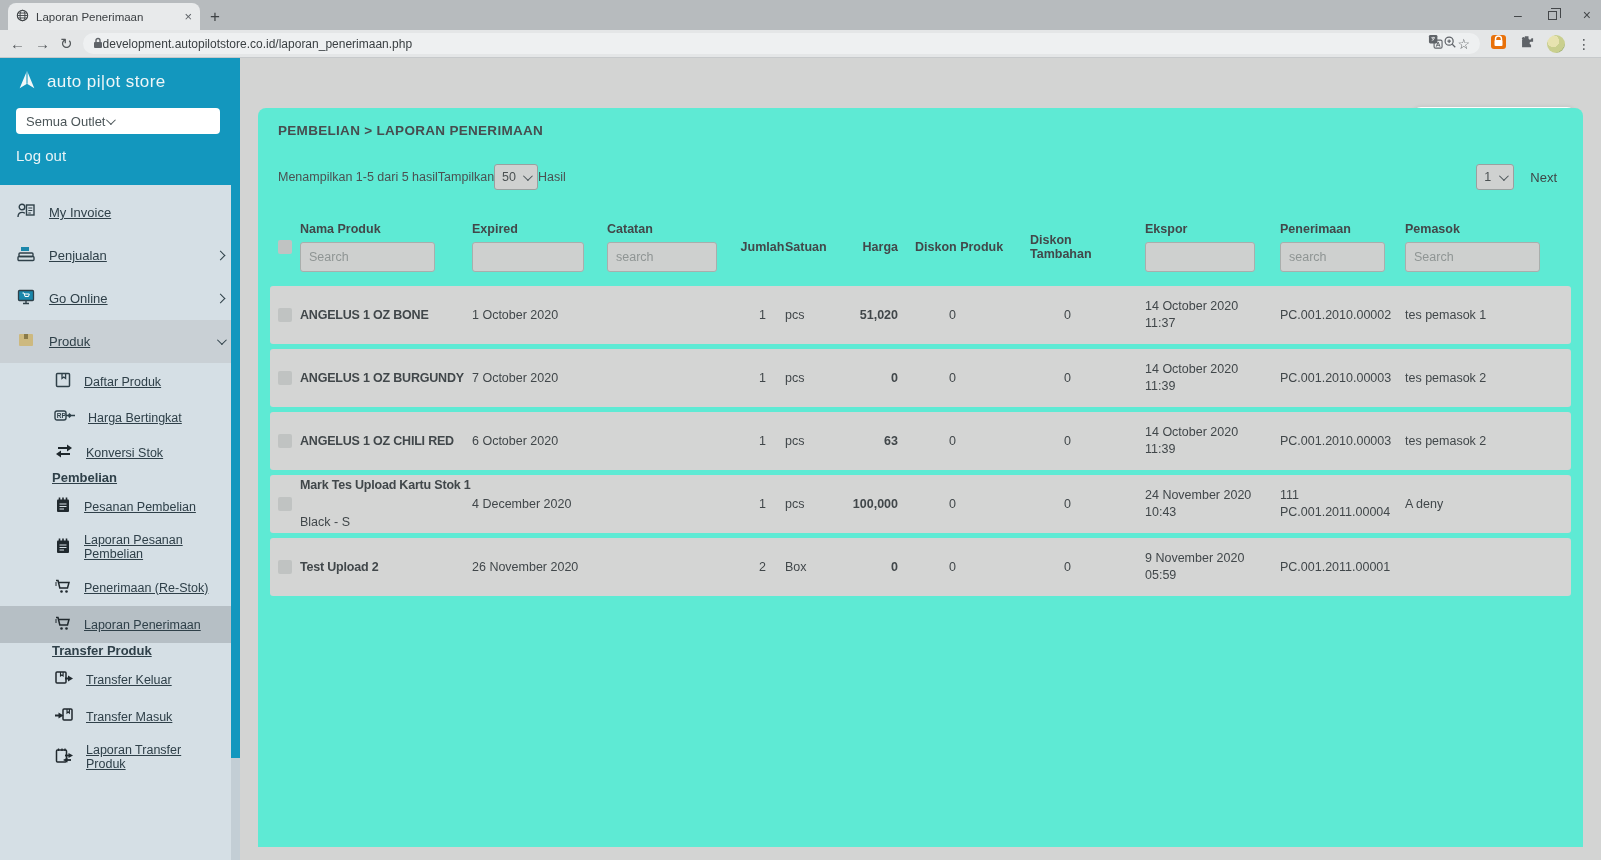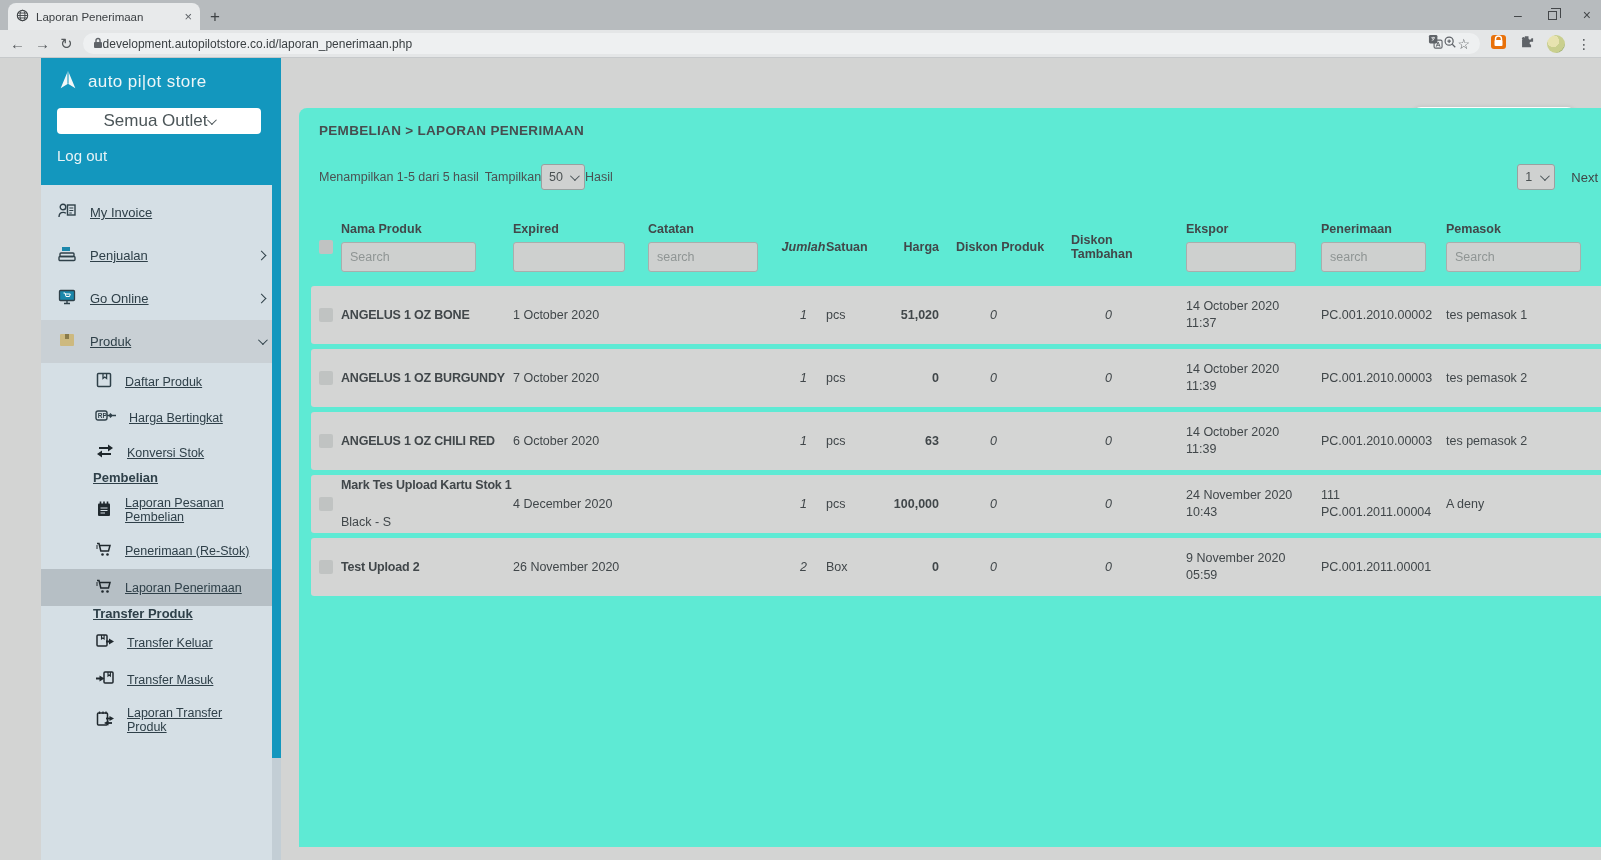--- a/index.html
+++ b/index.html
@@ -24,29 +24,29 @@
   .urlbar { flex:1; height:21px; background:#eef0f1; border-radius:11px; display:flex; align-items:center;
      padding:0 10px; }
   .url-text { font-size:12px; color:#3b4043; }
   .urlbar .spacer { flex:1; }
   .toolbar-right { display:flex; align-items:center; gap:12px; }
   .avatar { width:18px; height:18px; border-radius:50%;
      background:radial-gradient(circle at 35% 35%, #e7e3b0 0 35%, #c9cf8e 36% 70%, #a9b87c 71% 100%); }
   .dots { font-size:14px; color:#55595c; }
 
   
-  .app { display:flex; height:802px;padding-left:41px; }
+  .app { display:flex; height:802px; }
 
   
   .sidebar { width:240px; background:#d5dfe5; position:relative; flex-shrink:0; }
   .sb-header { background:#1397be; height:127px; padding:11px 16px 0; }
   .logo { display:flex; align-items:center; gap:9px; margin-bottom:13px; }
   .logo-text { color:#eef6f8; font-size:17px; letter-spacing:.4px; }
   .outlet-select { background:#fff; border-radius:4px; height:26px; width:204px; display:flex;
-     align-items:center; justify-content:center; padding:0 10px; font-size:17px; color:#4b5558; }
+     align-items:center; justify-content:flex-start; padding:0 10px; font-size:13px; color:#4b5558; }
   .logout { margin-top:13px; color:#e9f4f7; font-size:15px; }
   .chev { width:7px; height:7px; border-right:1.6px solid #4b5558; border-bottom:1.6px solid #4b5558;
      display:inline-block; }
   .chev.down { transform:rotate(45deg) translateY(-2px); }
   .chev.right { transform:rotate(-45deg); }
   .sb-menu { padding-top:6px; color:#2f4049; }
   .sb-item { display:flex; align-items:center; gap:13px; padding:10px 16px; font-size:13px;text-decoration:underline; }
   .sb-item .mchev { margin-left:auto; border-color:#2f4049; }
   .sb-item.produk-row { background:#c9d0d5; }
   .sb-item.active { background:#b6bfc5; }
@@ -83,21 +83,21 @@
   .thead, .trow { display:grid;
      grid-template-columns:30px 172px 135px 133px 45px 58px 57px 105px 125px 135px 125px 1fr;
      align-items:center; }
   .thead { padding:10px 0 14px; }
   .th-label { font-size:12.5px; font-weight:bold; color:#42484a; margin-bottom:6px; display:block; }
   .th-input { height:30px; border:1px solid #a9aeac; border-radius:3px; background:#ced0cf;
      font-size:12.5px; color:#6a7070; padding:0 8px; width:135px;
      font-family:"Liberation Sans",sans-serif; }
   .th-input::placeholder { color:#8f9594; }
   .w112 { width:112px; } .w110 { width:110px; } .w105 { width:105px; } .w135 { width:135px; }
-  .c-center { text-align:center;font-style:italic; }
+  .c-center { text-align:center; }
   .c-right { text-align:right; padding-right:2px; }
   .c-pad { padding-left:15px; }
   .cbx { width:14px; height:14px; background:#c0c3c2; border-radius:2px; display:block; margin:0 auto; }
   .trow { min-height:58px; background:#d4d5d4; border-radius:3px; margin-bottom:5px;
      font-size:12.5px; color:#41474a; }
   .cell { line-height:1.35; }
   .bold { font-weight:bold; }
   .nm { font-weight:bold; font-size:12.5px; letter-spacing:-.2px; }
   .nm2 { font-size:12.5px;margin-top:20px; }
 </style>
@@ -268,20 +268,30 @@
 
       <div class="sb-section-title">Pembelian</div>
       <div class="sb-item sb-sub">
         <span class="ic">
           <svg width="18" height="18" viewBox="0 0 18 18">
               <rect x="3" y="3.5" width="12" height="12.5" rx="1" fill="#20292e"></rect>
               <path d="M5.5 1.5v3M9 1.5v3M12.5 1.5v3" stroke="#20292e" stroke-width="1.6"></path>
               <path d="M5.5 8h7M5.5 10.5h7M5.5 13h4.5" stroke="#d5dfe5" stroke-width="1.1"></path>
             </svg>
         </span>
+        <span>Pesanan Pembelian</span>
+      </div>
+      <div class="sb-item sb-sub">
+        <span class="ic">
+          <svg width="18" height="18" viewBox="0 0 18 18">
+              <rect x="3" y="3.5" width="12" height="12.5" rx="1" fill="#20292e"></rect>
+              <path d="M5.5 1.5v3M9 1.5v3M12.5 1.5v3" stroke="#20292e" stroke-width="1.6"></path>
+              <path d="M5.5 8h7M5.5 10.5h7M5.5 13h4.5" stroke="#d5dfe5" stroke-width="1.1"></path>
+            </svg>
+        </span>
         <span>Laporan Pesanan Pembelian</span>
       </div>
       <div class="sb-item sb-sub">
         <span class="ic">
           <svg width="18" height="18" viewBox="0 0 18 18">
               <path d="M2 3.5h2l1.8 7.5h7.7l1.5-5.5H5" fill="none" stroke="#20292e" stroke-width="1.5"></path>
               <circle cx="7.5" cy="14.5" r="1.3" fill="#20292e"></circle>
               <circle cx="12.5" cy="14.5" r="1.3" fill="#20292e"></circle>
               <path d="M1 6h2M1 8h2" stroke="#20292e" stroke-width="1"></path>
             </svg>
@@ -349,21 +359,21 @@
         <span>Laporan per produk</span>
         <span class="chev down"></span>
       </div>
     </div>
 
     <div class="card">
       <div class="breadcrumb">PEMBELIAN &gt; LAPORAN PENERIMAAN</div>
 
       <div class="meta-row">
         <span>Menampilkan 1-5 dari 5 hasil</span>
-        <span style="margin-left:6px">Tampilkan</span>
+        <span style="">Tampilkan</span>
         <div class="sel-box sel-50">
           <span>50</span>
           <span class="chev down"></span>
         </div>
         <span>Hasil</span>
         <div class="pager">
           <div class="sel-box sel-1">
             <span>1</span>
             <span class="chev down"></span>
           </div>

